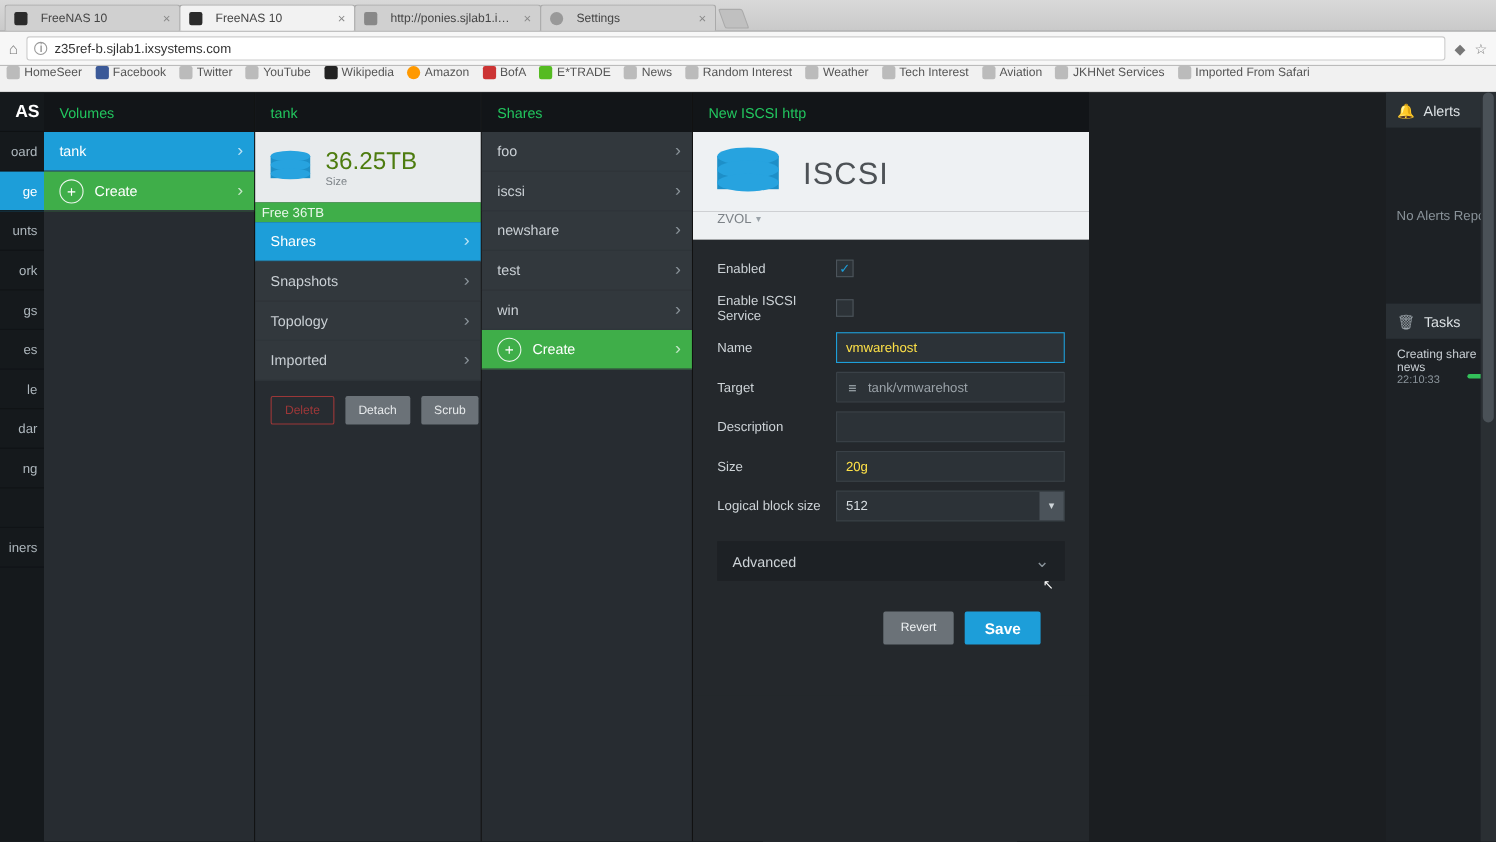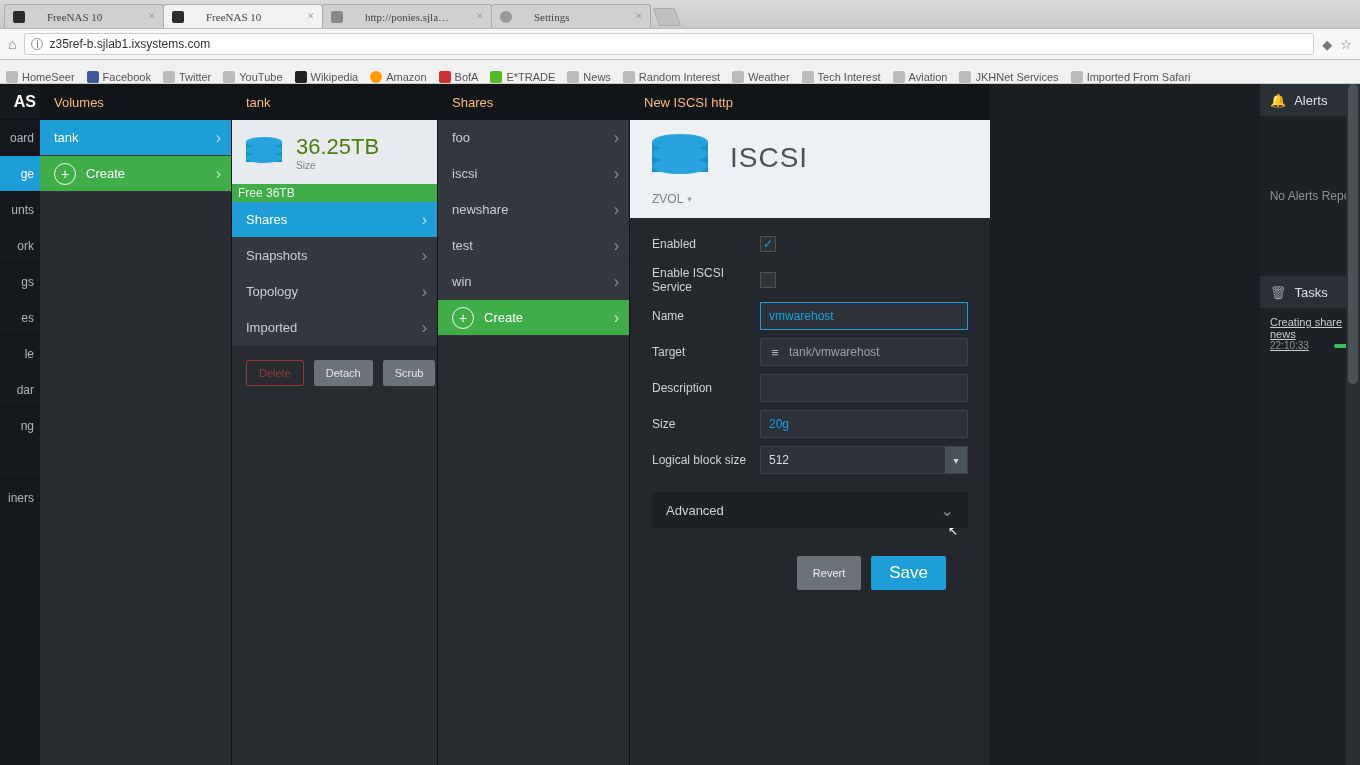--- a/index.html
+++ b/index.html
@@ -1,51 +1,51 @@
 <!DOCTYPE html>
 <html><head>
 <meta charset="utf-8">
 <style>
   * { box-sizing: border-box; margin: 0; padding: 0; }
   html, body { width: 1360px; height: 765px; font-family: "Helvetica Neue", Arial, sans-serif; font-size: 13px; overflow: hidden; background:#1b1e21; }
   
   .chrome-tabs { height: 28px; background: linear-gradient(#d9d9d9,#c9c9c9); display:flex; align-items:flex-end; padding-left:4px; }
-  .chrome-tab { height:24px; min-width:160px; max-width:170px; background:#f2f2f2; border:1px solid #aaa; border-bottom:none; border-radius:3px 3px 0 0; margin-right:-1px; display:flex; align-items:center; padding:0 8px; font-size:11px; color:#444; gap:22px; position:relative;font-family:Liberation Serif, serif;}
+  .chrome-tab { height:24px; min-width:160px; max-width:170px; background:#f2f2f2; border:1px solid #aaa; border-bottom:none; border-radius:3px 3px 0 0; margin-right:-1px; display:flex; align-items:center; padding:0 8px; font-size:11px; color:#444; gap:12px; position:relative;}
   .chrome-tab.inactive { background:#d0d0d0;}
   .chrome-tab .favicon { width:12px; height:12px; background:#888; border-radius:2px; flex:none;}
   .chrome-tab .favicon.fn { background:#2b2b2b;}
   .chrome-tab .favicon.gear { background:#999; border-radius:50%;}
   .chrome-tab .tab-title { flex:1; overflow:hidden; white-space:nowrap; text-overflow:ellipsis;}
   .chrome-tab .tab-close { color:#888; font-size:12px; cursor:pointer;}
   .chrome-newtab { width:22px; height:18px; background:#c0c0c0; border:1px solid #aaa; margin-left:6px; margin-bottom:2px; transform:skewX(20deg); border-radius:2px;}
   .chrome-addr { height:32px; background:#f7f7f7; border-top:1px solid #bbb; border-bottom:1px solid #bbb; display:flex; align-items:center; padding:0 8px; gap:8px;}
   .chrome-addr .addr-icon { color:#777; font-size:14px;}
   .chrome-addr .url-box { flex:1; height:22px; border:1px solid #ccc; border-radius:3px; background:#fff; display:flex; align-items:center; padding:0 6px; gap:6px; font-size:12px; color:#333;}
   .chrome-addr .url-box .info-icon { color:#777; font-size:11px; border:1px solid #999; border-radius:50%; width:12px; height:12px; display:flex; align-items:center; justify-content:center;}
   .chrome-addr .right-icons { display:flex; gap:8px; color:#777;}
-  .chrome-bookmarks { height:24px; background:#f1f1f1; border-bottom:1px solid #ccc; display:flex; align-items:flex-end; padding:0 6px; gap:12px; font-size:11px; color:#555; overflow:hidden;}
+  .chrome-bookmarks { height:24px; background:#f1f1f1; border-bottom:1px solid #ccc; display:flex; align-items:flex-start; padding:0 6px; gap:12px; font-size:11px; color:#555; overflow:hidden;}
   .bm { display:flex; align-items:center; gap:4px; white-space:nowrap;}
   .bm .bm-ico { width:12px; height:12px; background:#bbb; border-radius:2px;}
   .bm .bm-ico.fb{background:#3b5998;}
   .bm .bm-ico.tw{background:#bbb;}
   .bm .bm-ico.yt{background:#bbb;}
   .bm .bm-ico.wk{background:#222;}
   .bm .bm-ico.am{background:#f90; border-radius:50%;}
   .bm .bm-ico.ba{background:#c33;}
   .bm .bm-ico.et{background:#5b2;}
   
   .app { display:flex; height: calc(765px - 28px - 32px - 24px); background:#1b1e21; color:#c9cfd4;}
   
   .mainnav { width:40px; background:#15191c; display:flex; flex-direction:column; font-size:12px;}
   .mainnav .logo { height:36px; display:flex; align-items:center; justify-content:flex-end; padding-right:4px; color:#fff; font-weight:bold; font-size:16px; background:#15191c; border-bottom:1px solid #0e1113;}
   .mainnav .nav-item { height:36px; display:flex; align-items:center; justify-content:flex-end; padding-right:6px; color:#aeb7bd; border-bottom:1px solid #101316; cursor:pointer; white-space:nowrap; overflow:hidden;}
   .mainnav .nav-item.active { background:#1d9ed9; color:#fff;}
   
   .col { display:flex; flex-direction:column; background:#272c31;}
-  .col-header { height:36px; background:#121518; color:#fdba74; display:flex; align-items:center; padding:0 14px; font-size:13px;}
+  .col-header { height:36px; background:#121518; color:#22c55e; display:flex; align-items:center; padding:0 14px; font-size:13px;}
   .col-volumes { width:192px; border-right:1px solid #111;}
   .col-tank { width:206px; border-right:1px solid #111;}
   .col-shares { width:192px; border-right:1px solid #111;}
   .col-form { width:360px; background:#24282c;}
   .col-gap { flex:1; background:#1b1e21;}
   .right-panel { width:100px; background:#1d2125; display:flex; flex-direction:column;}
   
   .row { height:36px; display:flex; align-items:center; padding:0 14px; color:#c9cfd4; font-size:13px; cursor:pointer; position:relative; border-bottom:1px solid #2f353a;}
   .row.blue { background:#1d9ed9; color:#fff;}
   .row.dim { background:#32383d;}
@@ -74,41 +74,41 @@
   .form-hero .disk-ico .d2{top:12px;}
   .form-hero .disk-ico .d3{top:24px;}
   .form-hero .disk-ico .body{width:56px; height:30px; top:8px;}
   .form-hero .title { font-size:28px; color:#4d5256; font-weight:300; letter-spacing:1px;}
   .form-hero-sub { background:#eef1f3; padding:0 22px 12px; color:#7c8287; font-size:12px; display:flex; align-items:center; gap:4px;}
   .form-body { padding:8px 22px 18px; background:#24282c;}
   .frow { display:flex; align-items:center; min-height:36px; padding:4px 0;}
   .frow .lab { width:108px; color:#cdd3d7; font-size:12px;}
   .frow .ctl { flex:1;}
   .chk { width:16px; height:16px; border:1px solid #4c545b; background:#2c3237; display:flex; align-items:center; justify-content:center; color:#1d9ed9; font-size:12px; cursor:pointer;}
-  input.tx, .tx { width:100%; height:28px; background:#2c3237; border:1px solid #1d9ed9; color:#0ea5e9; padding:0 8px; font-size:12px; outline:none;}
+  input.tx, .tx { width:100%; height:28px; background:#2c3237; border:1px solid #1d9ed9; color:#fde047; padding:0 8px; font-size:12px; outline:none;}
   input.tx.noborder { border:1px solid #3a4147;}
   .target-box { display:flex; align-items:center; height:28px; background:#2c3237; border:1px solid #3a4147; border-radius:1px;}
   .target-box .ticon { width:28px; display:flex; align-items:center; justify-content:center; color:#aeb7bd;}
   .target-box .ttext { flex:1; color:#9aa2a8; font-size:12px;}
   .sel { display:flex; align-items:center; height:28px; background:#2c3237; border:1px solid #3a4147;}
   .sel .stext { flex:1; padding:0 8px; color:#d7dde1; font-size:12px;}
   .sel .sdrop { width:22px; height:100%; background:#4b535a; display:flex; align-items:center; justify-content:center; color:#cfd5d9; font-size:10px; cursor:pointer;}
   .advanced-row { margin-top:14px; height:36px; background:#1d2125; display:flex; align-items:center; justify-content:space-between; padding:0 14px; color:#cdd3d7; cursor:pointer; position:relative;}
   .advanced-row .chev-down { color:#8a939a; font-size:16px;}
   .cursor-ptr { position:absolute; right:10px; bottom:-10px; color:#fff; font-size:12px;}
   .form-footer { display:flex; justify-content:flex-end; gap:10px; padding:28px 22px;}
   .btn-revert { background:#6b7278; color:#eef1f3; border:none; padding:7px 16px; border-radius:2px; font-size:11px; cursor:pointer;}
-  .btn-save { background:#1d9ed9; color:#fff; border:none; padding:7px 18px; border-radius:2px; font-size:17px; cursor:pointer;}
+  .btn-save { background:#1d9ed9; color:#fff; border:none; padding:7px 18px; border-radius:2px; font-size:14px; cursor:pointer;font-weight:bold;}
   
   .panel-sec-head { height:32px; background:#2a3035; display:flex; align-items:center; gap:8px; padding:0 10px; color:#dde2e5; font-size:13px;}
   .panel-sec-head .pico { color:#9aa2a8;}
   .alerts-body { flex:0 0 160px; display:flex; align-items:center; justify-content:center; color:#8a939a; font-size:12px; padding:0 6px; overflow:hidden; white-space:nowrap;}
   .tasks-body { padding:8px 10px; color:#c9cfd4; font-size:11px;}
-  .task-item { margin-bottom:6px;text-decoration:underline;}
-  .task-item .tline { display:flex; align-items:center; gap:25px;}
+  .task-item { margin-bottom:6px;}
+  .task-item .tline { display:flex; align-items:flex-start; gap:25px;}
   .task-item .ttime { color:#8a939a; font-size:10px;}
   .task-item .bar { height:4px; background:#33c15a; border-radius:2px; width:56px; display:inline-block;}
   
   .fake-scroll { position:absolute; right:0; top:84px; bottom:0; width:14px; background:#2a2f33;}
   .fake-scroll .thumb{ position:absolute; left:2px; right:2px; top:0; height:300px; background:#4a5157; border-radius:6px;}
 </style>
 </head>
 <body>
 
 <div class="chrome-tabs">

